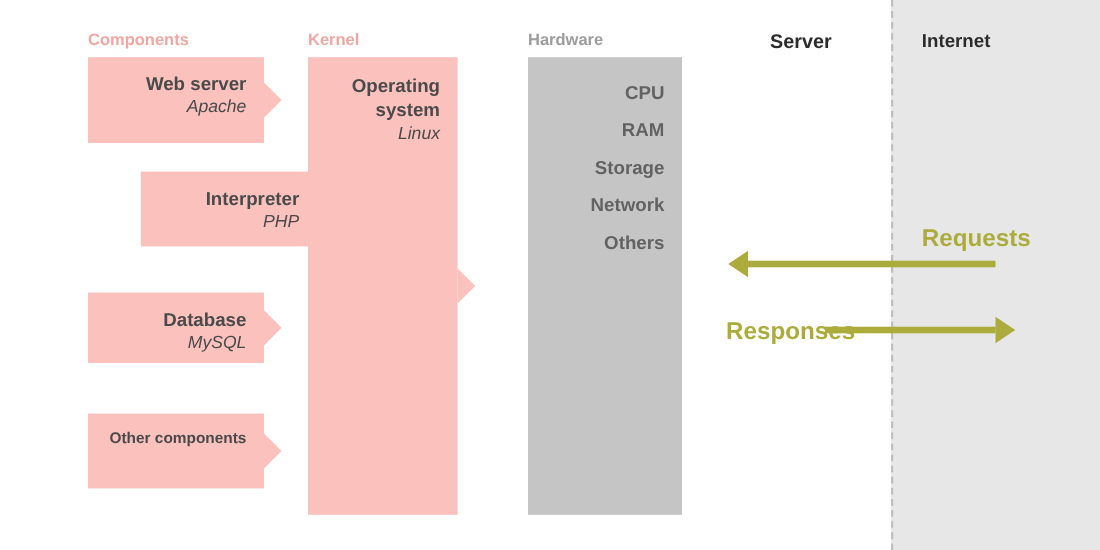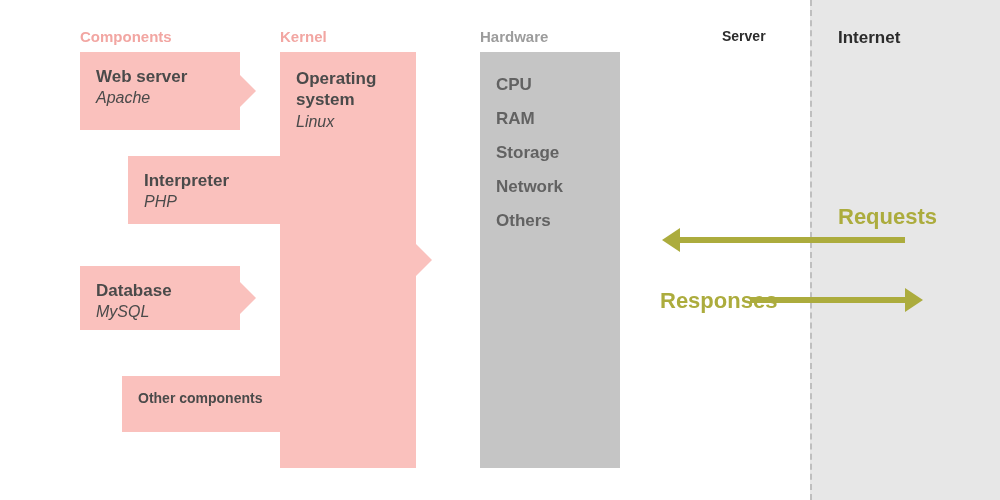--- a/index.html
+++ b/index.html
@@ -1,34 +1,34 @@
 <!DOCTYPE html>
 <html><head>
 <meta charset="utf-8">
 <style>
-  * { box-sizing: border-box; margin: 0; padding: 0; }
+  * { box-sizing: border-box; margin: 0; padding: 0; text-align: right; }
   html, body { width: 1000px; height: 500px; }
   body {
     font-family: "Segoe UI", "Helvetica Neue", Arial, sans-serif;
     background: #ffffff;
     position: relative;
     overflow: hidden;
   }
 
   
   .col-header {
     position: absolute;
     top: 28px;
     font-size: 15px;
     font-weight: 600;
   }
   .hdr-components { left: 80px;  color: #f2a6a2; }
   .hdr-kernel     { left: 280px; color: #f2a6a2; }
   .hdr-hardware   { left: 480px; color: #9c9c9c; }
-  .hdr-server     { left: 700px; color: #2c2c2c; font-size: 14px; font-weight: 700; margin-left: 22px; }
+  .hdr-server     { left: 700px; color: #2c2c2c; font-size: 18px; font-weight: 700; }
   .hdr-internet   { left: 838px; color: #2c2c2c; font-size: 17px; font-weight: 700; }
 
   
   .comp-box {
     position: absolute;
     left: 80px;
     width: 160px;
     background: #fac1bd;
     padding: 14px 16px 14px 16px;
   }
@@ -41,21 +41,21 @@
     border: 16px solid transparent;
     border-left-color: #fac1bd;
     border-right: 0;
   }
   .comp-title { color: #4a4a4a; font-size: 17px; font-weight: 700; line-height: 1.25; }
   .comp-sub   { color: #4a4a4a; font-size: 16px; font-style: italic; margin-top: 2px; }
   .comp-small .comp-title { font-size: 14px; }
   .c1 { top: 52px;  height: 78px; }
   .c2 { top: 156px; height: 68px; margin-left: 48px; }
   .c3 { top: 266px; height: 64px; }
-  .c4 { top: 376px; height: 56px; margin-left: 42px; }
+  .c4 { top: 376px; height: 68px; }
   .c4::after { display: none; } 
   .c4::after { display: block; }
 
   
   .kernel-box {
     position: absolute;
     left: 280px;
     top: 52px;
     width: 136px;
     height: 416px;

